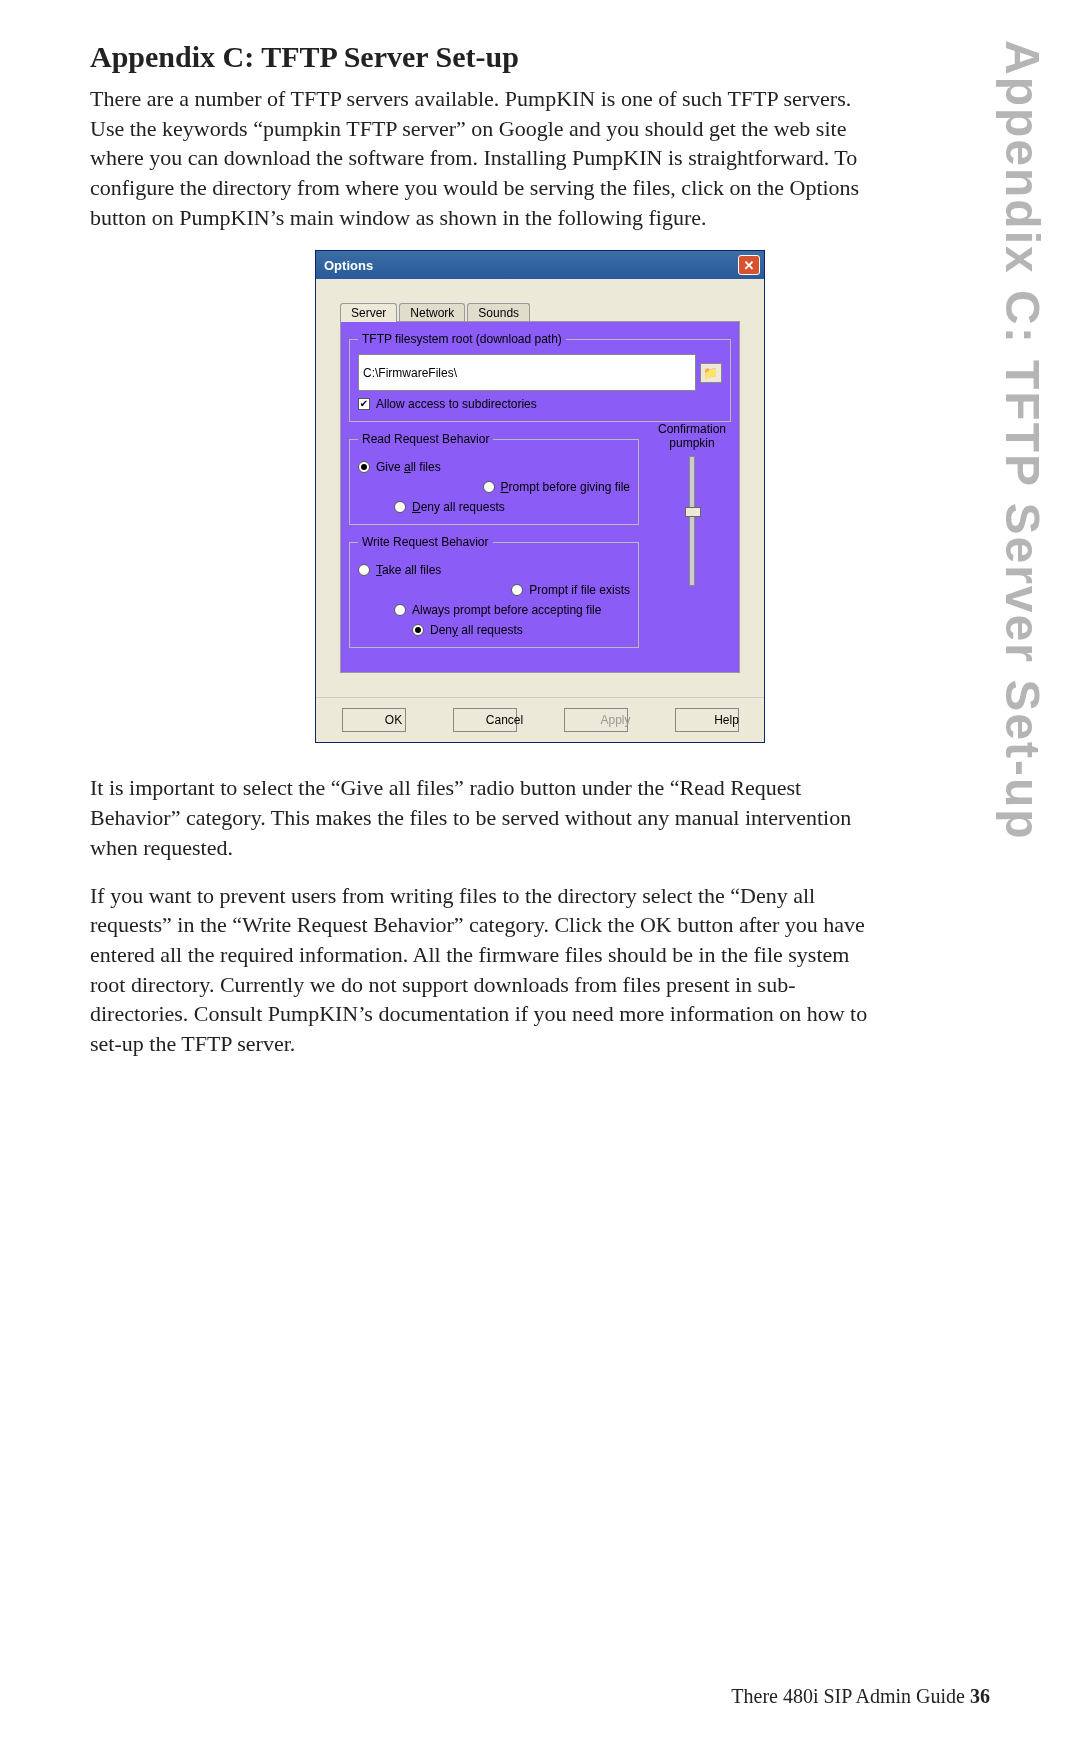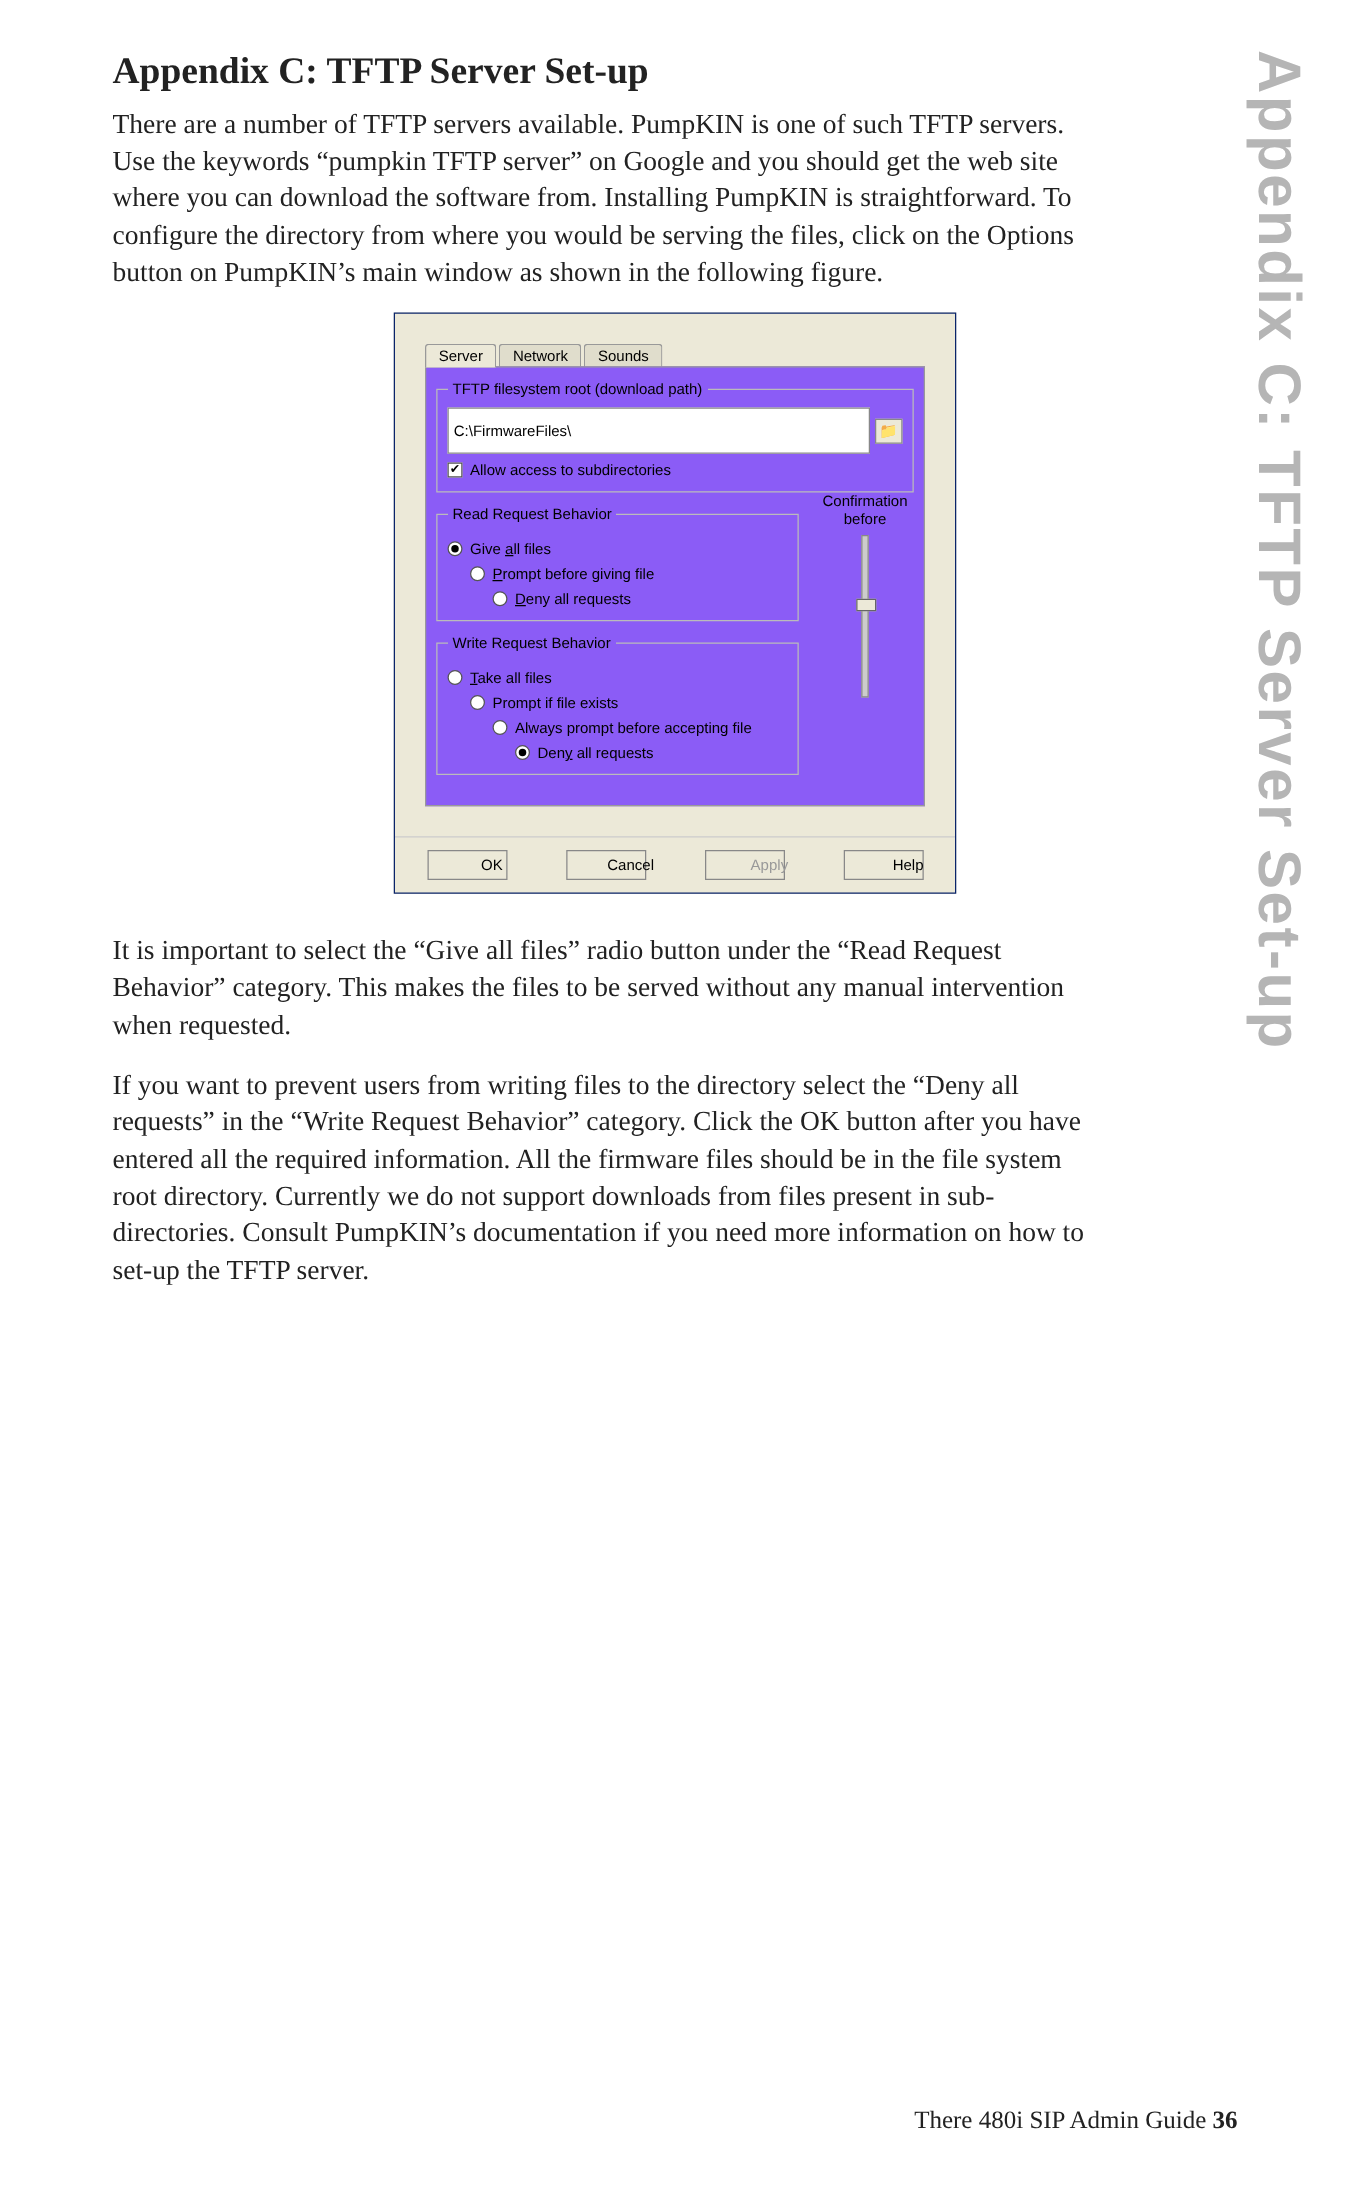--- a/index.html
+++ b/index.html
@@ -109,21 +109,21 @@
     display:flex; align-items:center; gap:6px; margin-top:6px;
     font-size:12px;
   }
   .chk, .rdo {
     width:12px;height:12px;border:1px solid #555;background:#fff;
     display:inline-flex;align-items:center;justify-content:center;
     font-size:10px; line-height:1;
   }
   .rdo { border-radius:50%; }
   .rdo .dot { width:6px;height:6px;border-radius:50%;background:#000; }
-  .indent1 { margin-left:18px; }
+  .indent1 { margin-left:18px;justify-content:flex-end; }
   .indent2 { margin-left:36px; }
   .indent3 { margin-left:54px; }
   .underline { text-decoration: underline; }
   .slider-col {
     position:absolute;
     right:12px; top:100px;
     width:70px;
     text-align:center;
     font-size:12px;
   }
@@ -150,20 +150,24 @@
 </style>
 </head>
 <body>
 
 <h1 class="page-heading">Appendix C: TFTP Server Set-up</h1>
 
 <p class="body">There are a number of TFTP servers available. PumpKIN is one of such TFTP servers. Use the keywords “pumpkin TFTP server” on Google and you should get the web site where you can download the software from. Installing PumpKIN is straightforward. To configure the directory from where you would be serving the files, click on the Options button on PumpKIN’s main window as shown in the following figure.</p>
 
 <div class="dialog-wrap">
   <div class="dialog">
+    <div class="titlebar">
+      <span>Options</span>
+      <div class="close-btn">✕</div>
+    </div>
     <div class="dlg-body">
       <div class="tabs">
         <div class="tab active">Server</div>
         <div class="tab inactive">Network</div>
         <div class="tab inactive">Sounds</div>
       </div>
       <div class="tab-panel">
 
         <fieldset class="grp">
           <legend>TFTP filesystem root (download path)</legend>
@@ -214,21 +218,21 @@
           <div class="radio-row indent3">
             <span class="rdo">
                 <span class="dot"></span>
               </span>
             <span><span>Den</span><span class="underline">y</span><span> all requests</span></span>
           </div>
         </fieldset>
 
         <div class="slider-col">
           <div>Confirmation</div>
-          <div>before</div>
+          <div>pumpkin</div>
           <div class="slider-track">
             <div class="slider-thumb"></div>
           </div>
         </div>
 
       </div>
     </div>
     <div class="btn-row">
       <div class="winbtn">OK</div>
       <div class="winbtn">Cancel</div>

